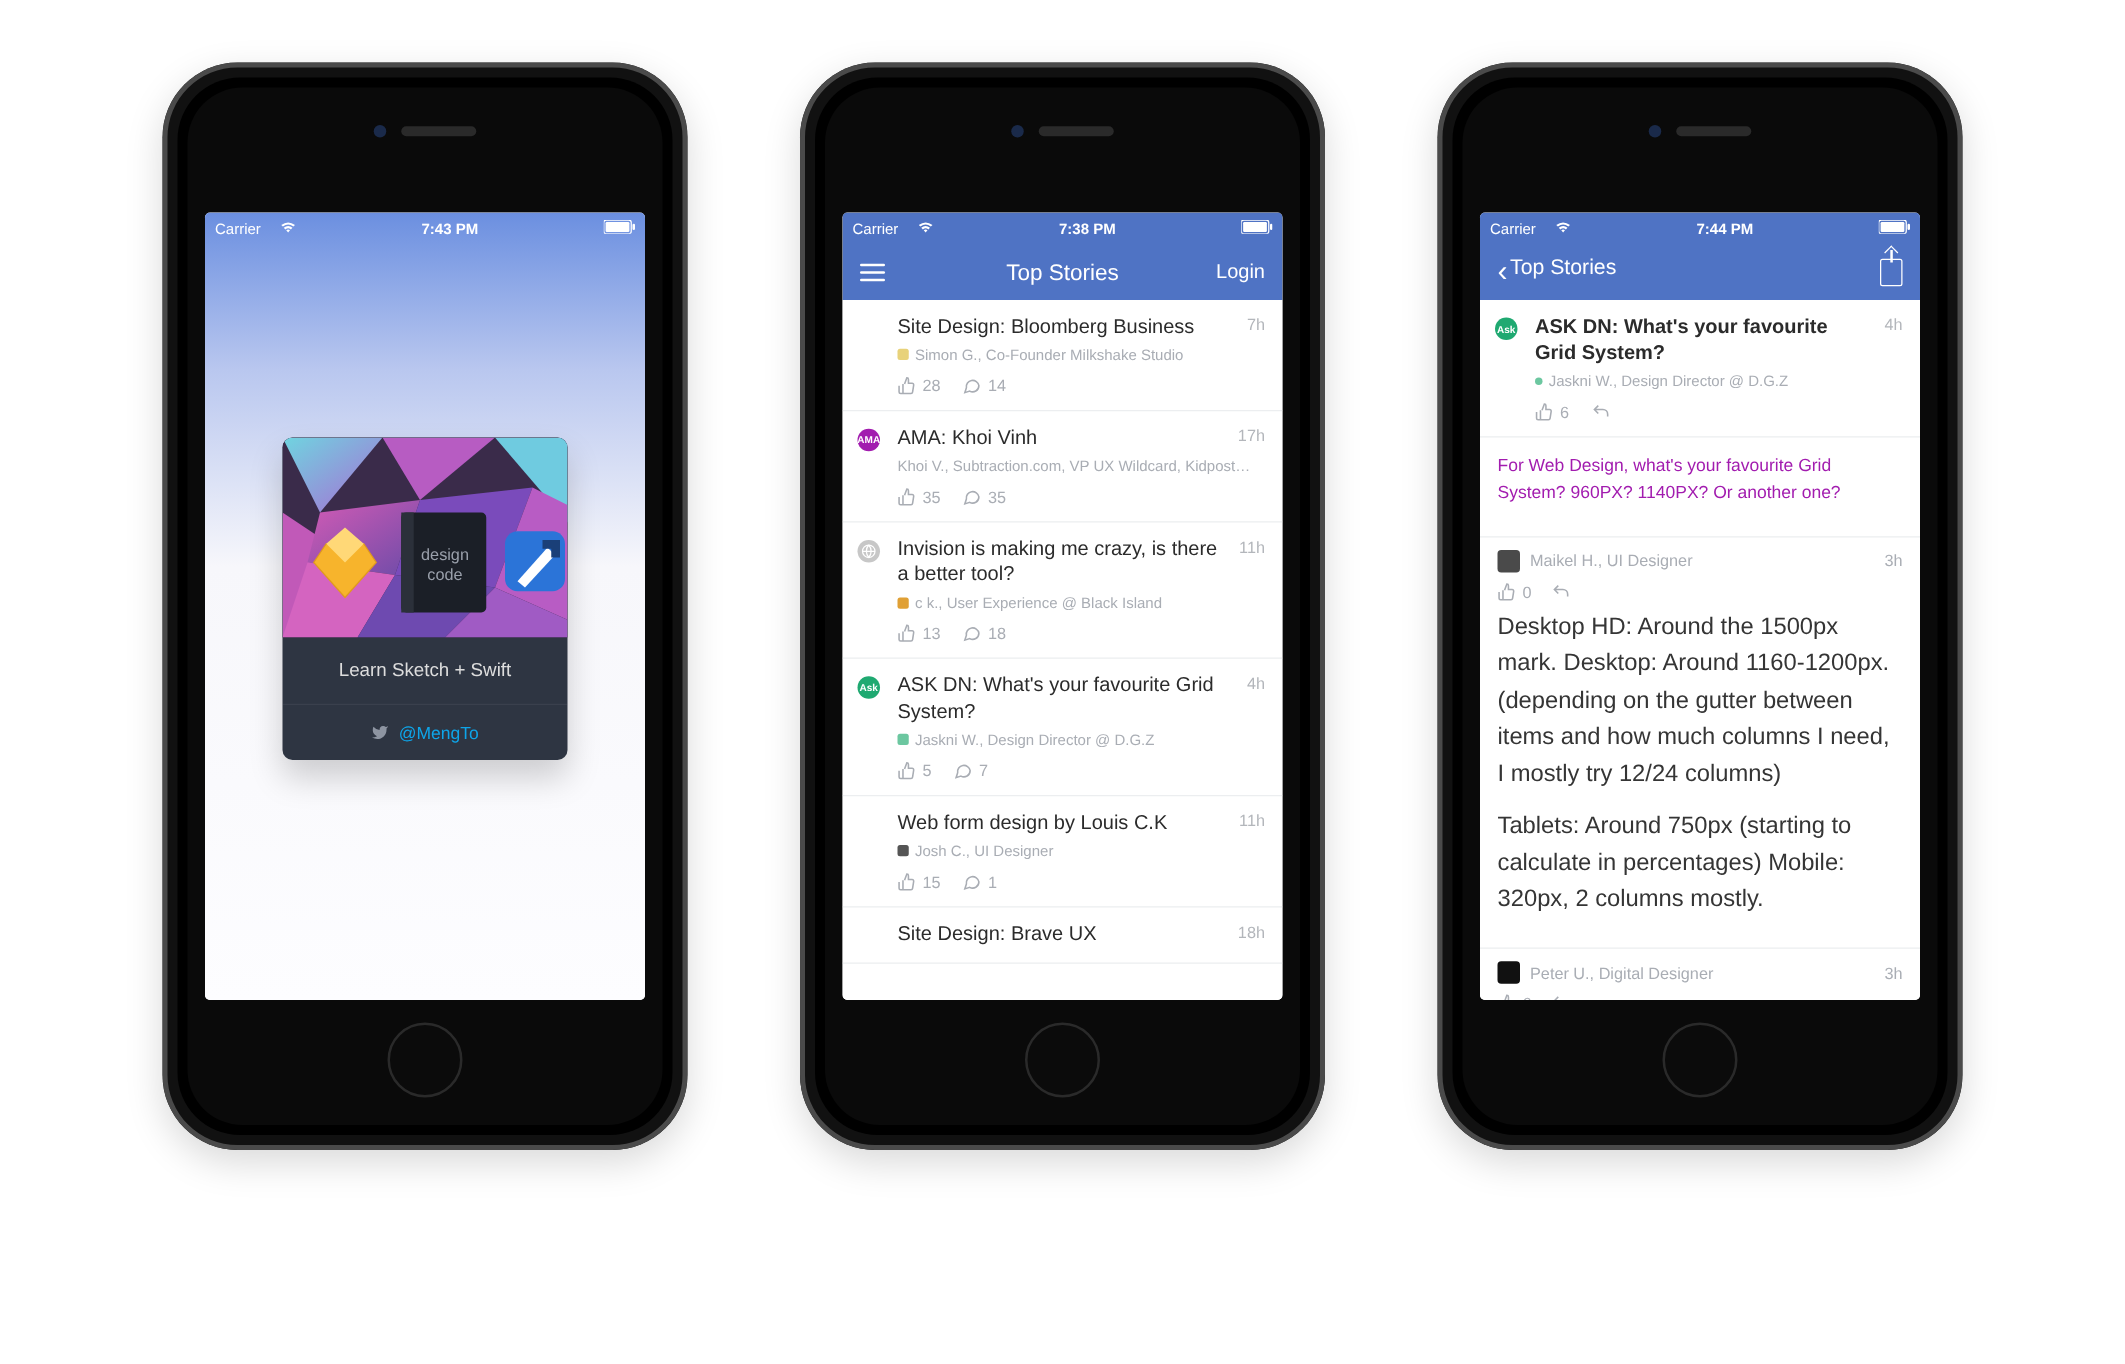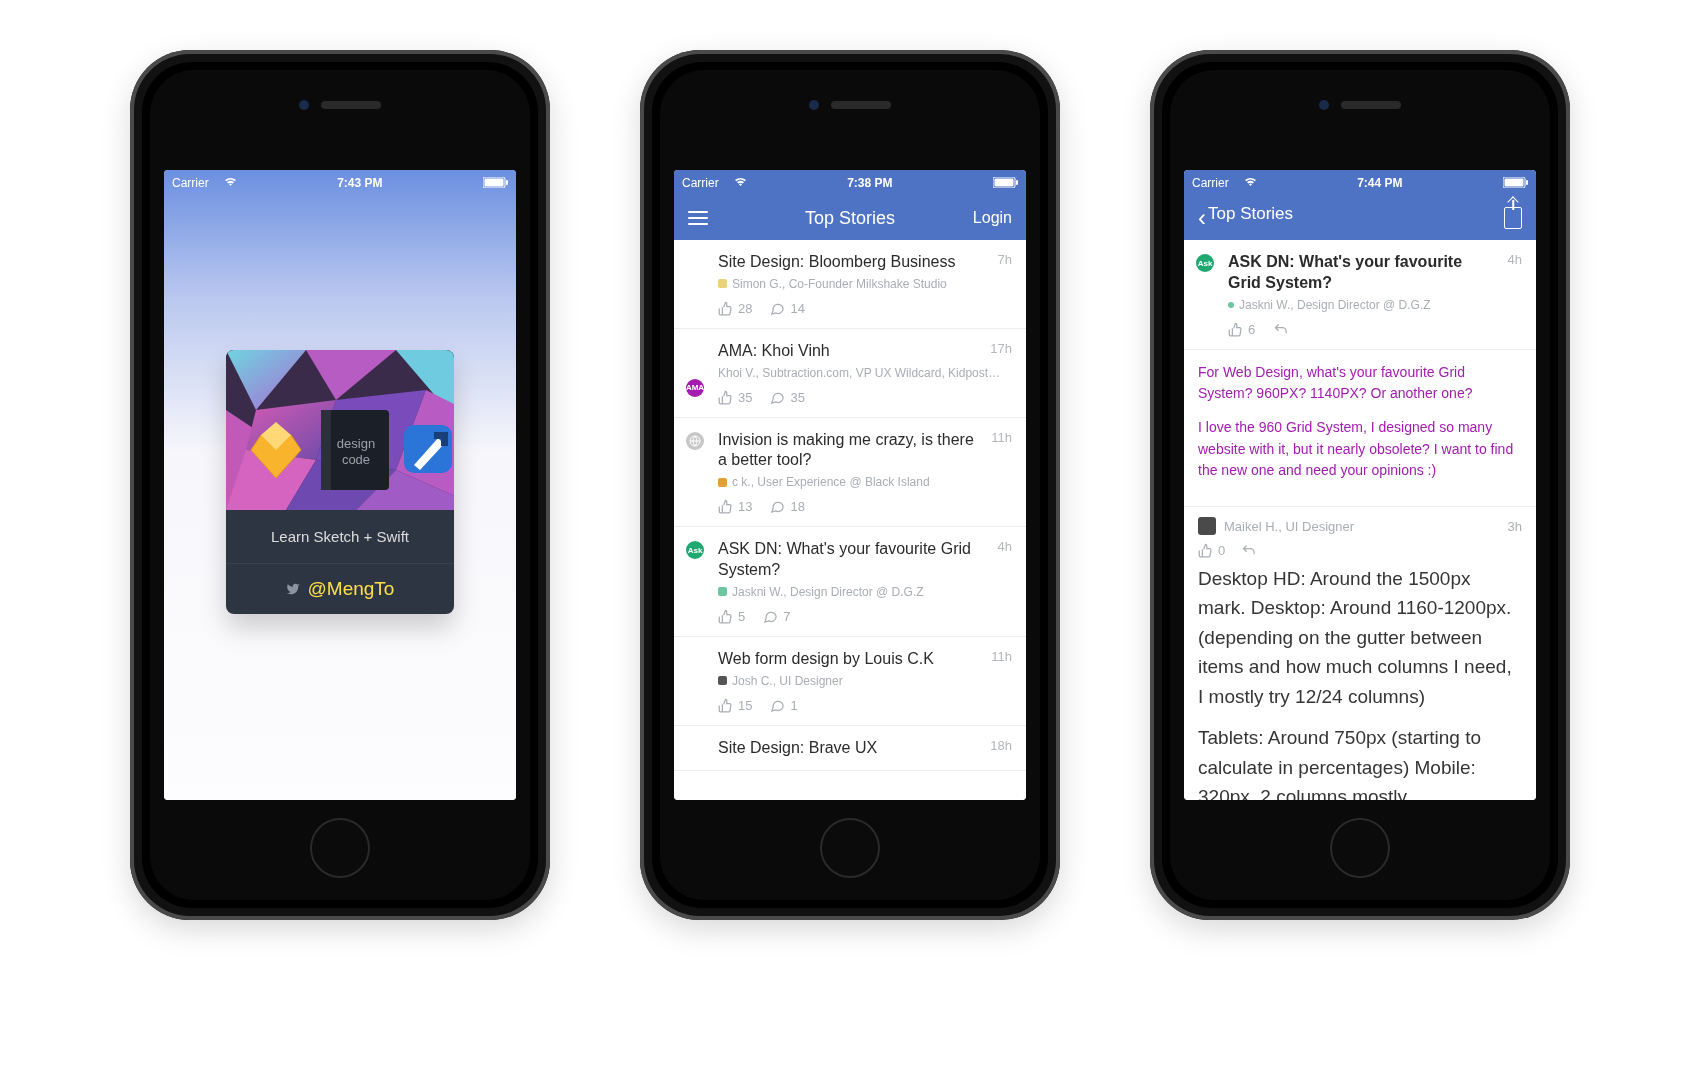--- a/index.html
+++ b/index.html
@@ -124,43 +124,43 @@
 .card-mid {
   padding: 18px 10px;
   text-align: center;
   color: #ddd;
   font-size: 15px;
   border-bottom: 1px solid rgba(255,255,255,0.06);
 }
 .card-bot {
   padding: 14px 10px;
   text-align: center;
-  color: #fde047;
-  font-size: 19px;
+  color: #0ea5e9;
+  font-size: 14px;
   display: flex;
   justify-content: center;
   align-items: center;
   gap: 8px;
 }
 .twitter-icon { width:14px; height:14px; fill:#8d94a1;}
 
 
 .story {
   padding: 12px 14px 12px 44px;
   border-bottom: 1px solid #eceef0;
   position: relative;
 }
 .story-badge {
   position:absolute; left:12px; top:14px;
   width:18px; height:18px; border-radius:50%;
   font-size:8px; color:#fff;
   display:flex; align-items:center; justify-content:center;
   font-weight:600;
 }
-.badge-ama { background:#a21caf;margin-top:36px;}
+.badge-ama { background:#a21caf;}
 .badge-ask { background:#1fa971;}
 .badge-globe { background:#c7c7c7;}
 .story-title { font-size:16px; color:#2b2b2b; font-weight:500; padding-right: 34px; line-height:1.3;}
 .story-time { position:absolute; right:14px; top:12px; color:#b3b6bb; font-size:13px; }
 .story-author { color:#a9adb4; font-size:12px; margin-top:4px; display:flex; align-items:center; gap:5px;}
 .author-dot { width:9px;height:9px;display:inline-block;border-radius:2px;}
 .story-meta { display:flex; gap:18px; margin-top:10px; align-items:center;}
 .meta-item { display:flex; align-items:center; gap:5px; color:#a9adb4; font-size:13px;}
 .thumb-icon,.comment-icon,.reply-icon { width:15px; height:15px; }
 
@@ -502,21 +502,20 @@
           </span>
           <span class="meta-item">
             <svg class="reply-icon" viewBox="0 0 24 24" fill="none" stroke="#a9adb4" stroke-width="2">
                       <path d="M9 14l-5-5 5-5M4 9h11a6 6 0 016 6v3"></path>
                     </svg>
           </span>
         </div>
       </div>
       <div class="thread-body">
         <p>For Web Design, what's your favourite Grid System? 960PX? 1140PX? Or another one?</p>
-        <p>I love the 960 Grid System, I designed so many website with it, but it nearly obsolete? I want to find the new one and need your opinions :)</p>
       </div>
       <div id="comments-list">
                 <div>
                   <div class="comment">
                     <div class="comment-author-row">
                       <span class="comment-av" style="background:#4a4a4a"></span>
                       <span>Maikel H., UI Designer</span>
                       <span class="comment-time">3h</span>
                     </div>
                     <div class="comment-meta">

